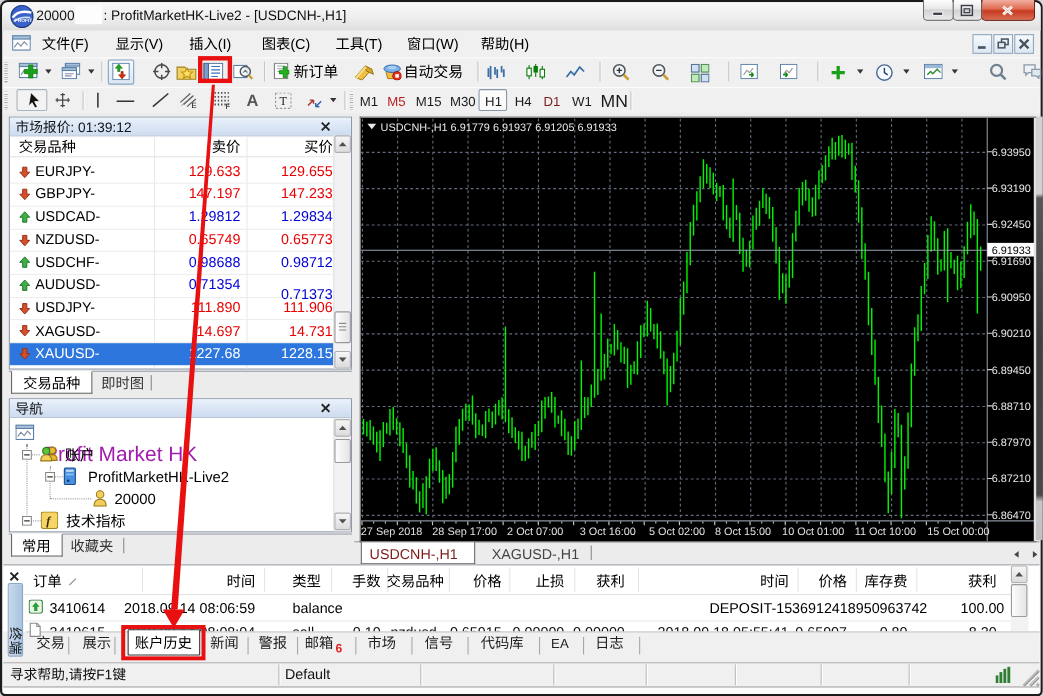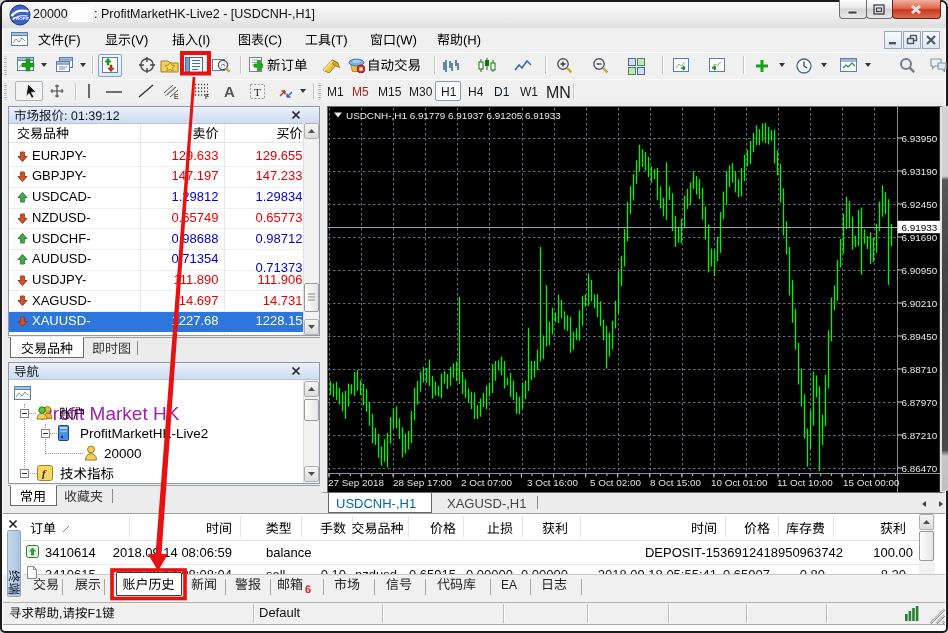--- a/index.html
+++ b/index.html
@@ -227,21 +227,21 @@
     <path d="M0 0l6 0 -3 4z" fill="#333"></path>
   </svg>
 <div style="position:absolute;left:313px;top:83px;width:1px;height:17px;background:#c6c6c6;box-shadow:1px 0 0 #fbfbfb;"></div>
 <div style="position:absolute;left:318px;top:83px;width:3px;height:17px;background:repeating-linear-gradient(180deg,#cfcfcf 0 1px,#f8f8f8 1px 2px,#ababab 2px 3px,#f0f0f0 3px 4px);border-radius:1px;"></div>
 <div style="position:absolute;left:327px;top:85px;font-size:12px;line-height:15px;color:#1a1a1a;white-space:pre;">M1</div>
 <div style="position:absolute;left:352px;top:85px;font-size:12px;line-height:15px;color:#b91c1c;white-space:pre;">M5</div>
 <div style="position:absolute;left:378px;top:85px;font-size:12px;line-height:15px;color:#1a1a1a;white-space:pre;">M15</div>
 <div style="position:absolute;left:409px;top:85px;font-size:12px;line-height:15px;color:#1a1a1a;white-space:pre;">M30</div>
 <div style="position:absolute;left:440px;top:85px;font-size:12px;line-height:15px;color:#1a1a1a;white-space:pre;">H1</div>
 <div style="position:absolute;left:468px;top:85px;font-size:12px;line-height:15px;color:#1a1a1a;white-space:pre;">H4</div>
-<div style="position:absolute;left:494px;top:85px;font-size:12px;line-height:15px;color:#0f172a;white-space:pre;">D1</div>
+<div style="position:absolute;left:494px;top:85px;font-size:12px;line-height:15px;color:#7f1d1d;white-space:pre;">D1</div>
 <div style="position:absolute;left:520px;top:85px;font-size:12px;line-height:15px;color:#1a1a1a;white-space:pre;">W1</div>
 <div style="position:absolute;left:546px;top:85px;font-size:16px;line-height:15px;color:#1a1a1a;white-space:pre;">MN</div>
 <div style="position:absolute;left:435px;top:81px;width:26px;height:20px;background:#fbfbfb;border:1px solid #8898a8;box-sizing:border-box;border-radius:2px;"></div>
 <div style="position:absolute;left:441px;top:85px;font-size:12px;line-height:15px;color:#1a1a1a;white-space:pre;">H1</div>
 <div style="position:absolute;left:573px;top:83px;width:1px;height:17px;background:#c6c6c6;box-shadow:1px 0 0 #fbfbfb;"></div>
 <div style="position:absolute;left:3px;top:103px;width:942px;height:410px;background:#ececec;"></div>
 <div style="position:absolute;left:8px;top:106px;width:312px;height:230px;background:#fff;border:1px solid #8e99a8;box-sizing:border-box;"></div>
 <div style="position:absolute;left:9px;top:107px;width:310px;height:17px;background:linear-gradient(180deg,#e9f1fb,#cddcf0);border-bottom:1px solid #b9c6d6;box-sizing:border-box;"></div>
 <svg style="position:absolute;left:291px;top:110px;" width="10" height="10" viewBox="0 0 10 10">
     <path d="M1.5 1.5l7 7M8.5 1.5l-7 7" stroke="#222" stroke-width="1.7"></path>
@@ -406,21 +406,21 @@
     <text font-family="Liberation Sans" font-size="9.9" fill="#000" x="573.5" y="123.6">6.91933</text>
     <path d="M6 5.5l8 0-4 5z" fill="#e8e8e8"></path>
     <text font-family="Liberation Sans" font-size="9.9" fill="#e8e8e8" x="18" y="12.4">USDCNH-,H1  6.91779 6.91937 6.91205 6.91933</text>
     <text font-family="Liberation Sans" font-size="9.9" fill="#e0e0e0"><tspan x="0.0" y="379">27 Sep 2018</tspan><tspan x="65.0" y="379">28 Sep 17:00</tspan><tspan x="133.0" y="379">2 Oct 07:00</tspan><tspan x="199.0" y="379">3 Oct 16:00</tspan><tspan x="262.0" y="379">5 Oct 02:00</tspan><tspan x="322.0" y="379">8 Oct 15:00</tspan><tspan x="383.0" y="379">10 Oct 01:00</tspan><tspan x="449.0" y="379">11 Oct 10:00</tspan><tspan x="515.0" y="379">15 Oct 00:00</tspan></text>
     <rect x="611.8" y="0" width="2.2" height="385" fill="#e2e2e2"></rect>
   </svg>
 <div style="position:absolute;left:942px;top:106px;width:6px;height:385px;background:linear-gradient(180deg,#d2d2d2 0px,#d2d2d2 70px,#565656 74px,#3f3f3f 200px,#484848 344px,#c6c6c6 350px,#c0c0c0 385px);"></div>
 <div style="position:absolute;left:322px;top:491px;width:623px;height:22px;background:#ececec;"></div>
 <div style="position:absolute;left:322px;top:492px;width:623px;height:1px;background:#a0a0a0;"></div>
 <div style="position:absolute;left:328px;top:492px;width:104px;height:21px;background:#fff;border:1px solid #6a6a6a;border-top:1px solid #fff;box-sizing:border-box;"></div>
-<div style="position:absolute;left:336px;top:496px;font-size:13px;line-height:16px;color:#0369a1;white-space:pre;">USDCNH-,H1</div>
+<div style="position:absolute;left:336px;top:496px;font-size:13px;line-height:16px;color:#7f1d1d;white-space:pre;">USDCNH-,H1</div>
 <div style="position:absolute;left:447px;top:496px;font-size:13px;line-height:16px;color:#444;white-space:pre;">XAGUSD-,H1</div>
 <div style="position:absolute;left:537px;top:496px;width:1px;height:13px;background:#8a8a8a;"></div>
 <svg style="position:absolute;left:920px;top:500px;" width="8" height="8" viewBox="0 0 8 8">
     <path d="M6 1L2 4L6 7z" fill="#444"></path>
   </svg>
 <svg style="position:absolute;left:937px;top:500px;" width="8" height="8" viewBox="0 0 8 8">
     <path d="M2 1l4 3L2 7z" fill="#444"></path>
   </svg>
 <div style="position:absolute;left:3px;top:513px;width:942px;height:61px;background:#fff;border-top:1px solid #9aa0a8;box-sizing:border-box;"></div>
 <svg style="position:absolute;left:62px;top:525px;" width="8" height="8" viewBox="0 0 8 8">

